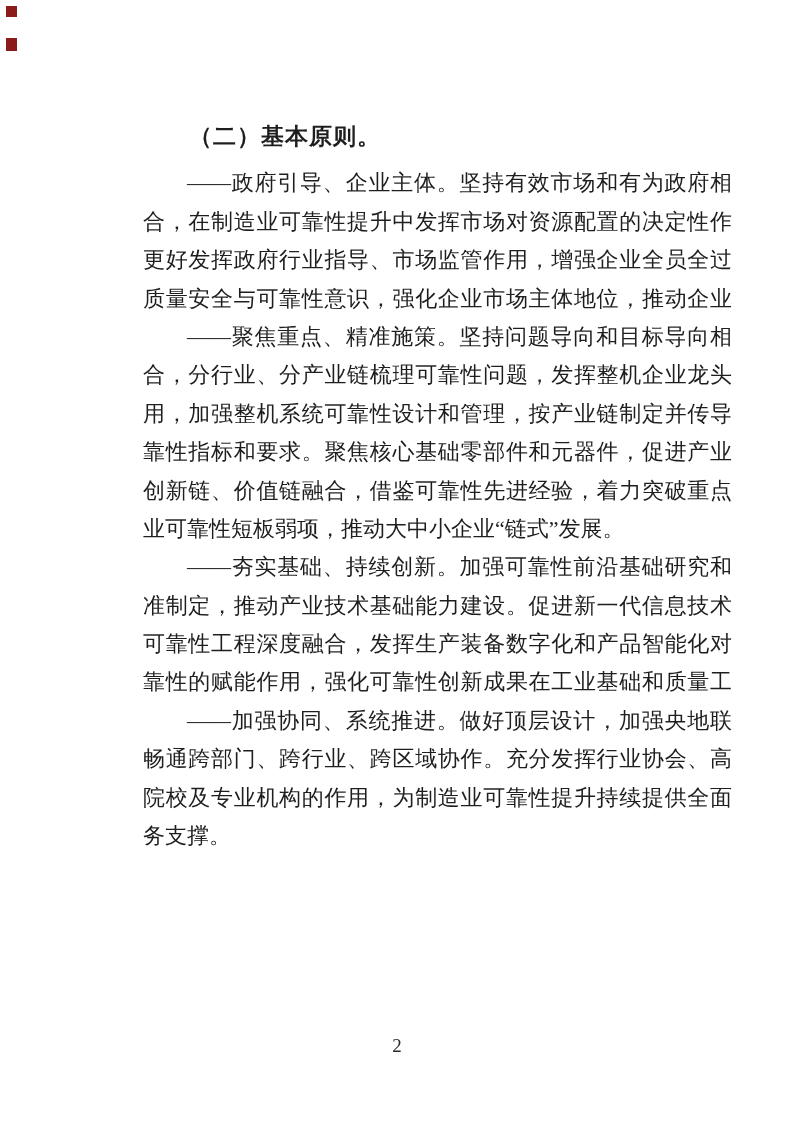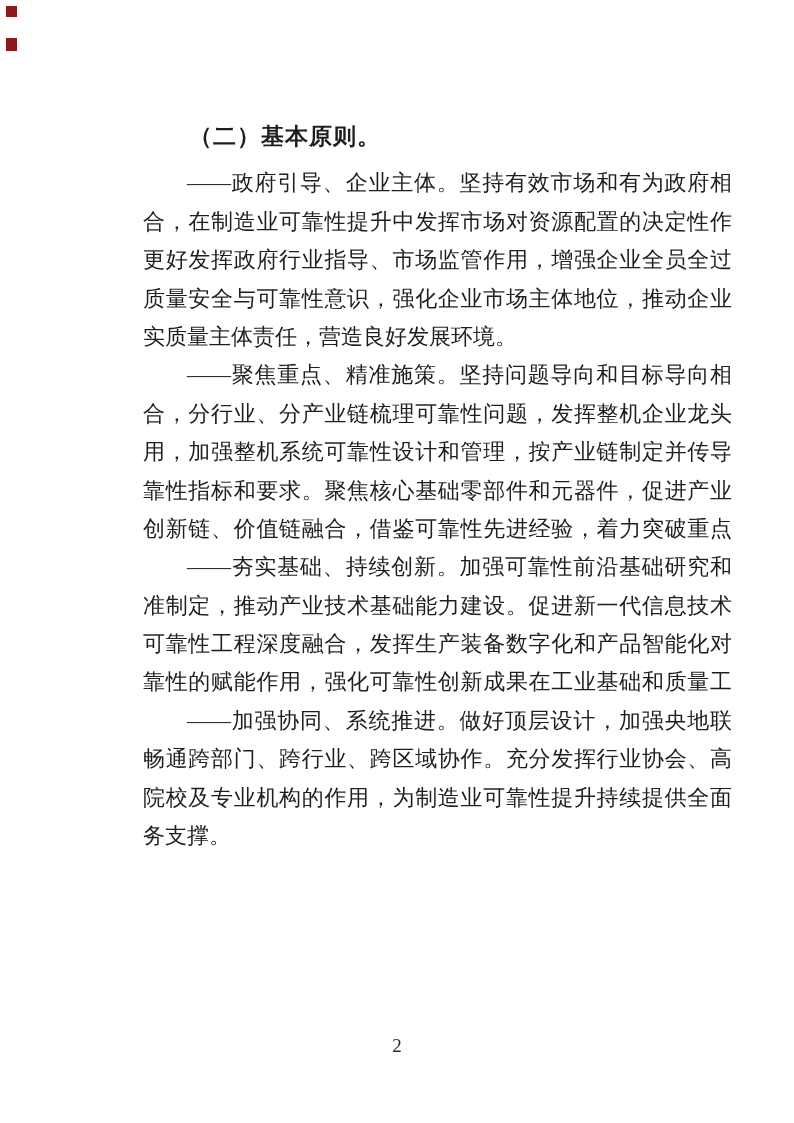--- a/index.html
+++ b/index.html
@@ -73,29 +73,29 @@
 
 <div class="doc">
 
   <div class="heading">（二）基本原则。</div>
 
   <div class="para">
     <div class="line first">——政府引导、企业主体。坚持有效市场和有为政府相结</div>
     <div class="line">合，在制造业可靠性提升中发挥市场对资源配置的决定性作用，</div>
     <div class="line">更好发挥政府行业指导、市场监管作用，增强企业全员全过程</div>
     <div class="line">质量安全与可靠性意识，强化企业市场主体地位，推动企业落</div>
-    <div class="line last">实质量主体责任，营造良好发展环境。</div>
   </div>
 
   <div class="para">
     <div class="line first">——聚焦重点、精准施策。坚持问题导向和目标导向相结</div>
     <div class="line">合，分行业、分产业链梳理可靠性问题，发挥整机企业龙头作</div>
     <div class="line">用，加强整机系统可靠性设计和管理，按产业链制定并传导可</div>
     <div class="line">靠性指标和要求。聚焦核心基础零部件和元器件，促进产业链、</div>
     <div class="line">创新链、价值链融合，借鉴可靠性先进经验，着力突破重点行</div>
+    <div class="line last">业可靠性短板弱项，推动大中小企业“链式”发展。</div>
   </div>
 
   <div class="para">
     <div class="line first">——夯实基础、持续创新。加强可靠性前沿基础研究和标</div>
     <div class="line">准制定，推动产业技术基础能力建设。促进新一代信息技术与</div>
     <div class="line">可靠性工程深度融合，发挥生产装备数字化和产品智能化对可</div>
     <div class="line">靠性的赋能作用，强化可靠性创新成果在工业基础和质量工程</div>
   </div>
 
   <div class="para">

